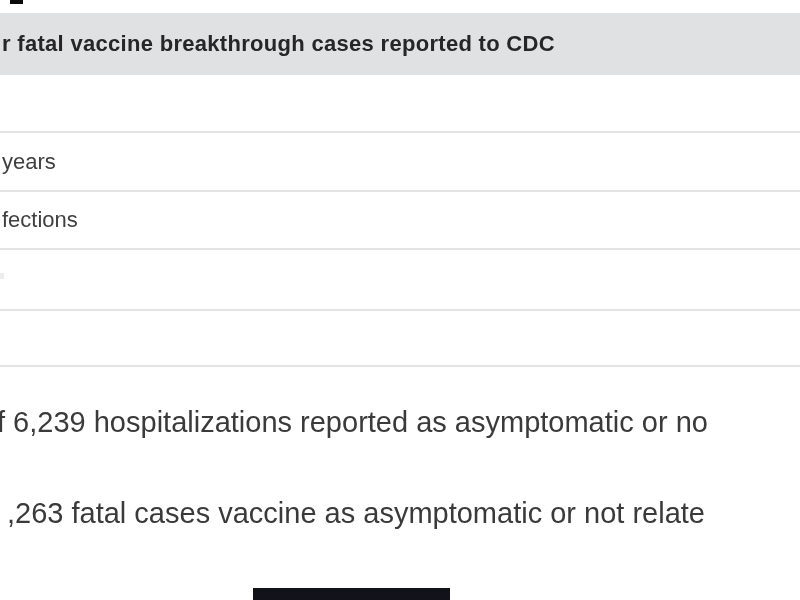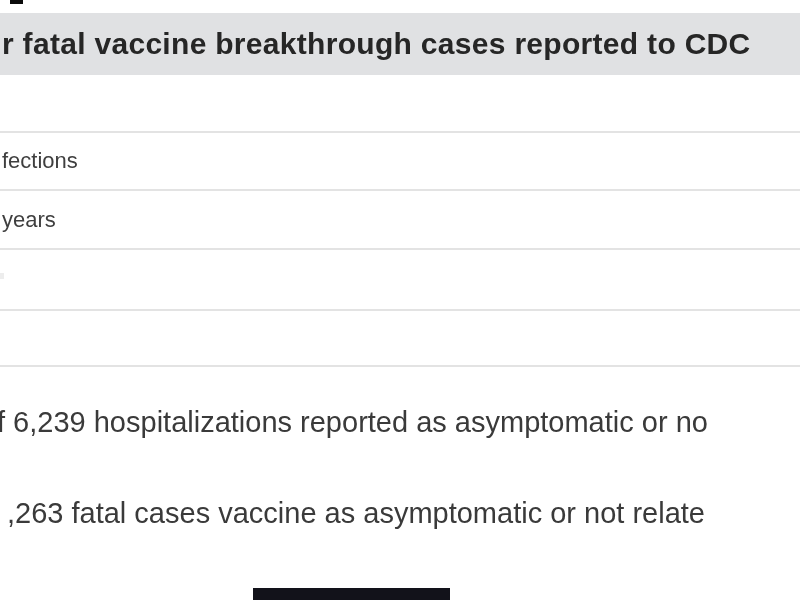--- a/index.html
+++ b/index.html
@@ -27,21 +27,21 @@
     background:var(--top_mark);
   }
   .header-bar {
     position:absolute; left:0; top:13px;
     width:800px; height:62px;
     background:var(--header_bg);
     display:flex; align-items:center;
     overflow:hidden;
   }
   .header-bar .title {
-    font-size:30px; font-weight:bold;
+    font-size:22px; font-weight:bold;
     color:var(--header_text);
     letter-spacing:0.3px;
     white-space:nowrap;
     margin-left:2px;
   }
   .table-region {
     position:absolute; left:0; top:75px;
     width:800px;
   }
   .table-row {
@@ -88,25 +88,25 @@
 <div class="top-mark"></div>
 
 <div class="header-bar">
   <span class="title">r fatal vaccine breakthrough cases reported to CDC</span>
 </div>
 
 <div class="table-region">
   <div class="table-row row-h0">
     <span class="cell"></span>
   </div>
+  <div class="table-row row-h1">
+    <span class="cell">years</span>
+  </div>
   <div class="table-row row-h2">
     <span class="cell">fections</span>
-  </div>
-  <div class="table-row row-h1">
-    <span class="cell">years</span>
   </div>
   <div class="table-row row-h3">
     <span class="cell"></span>
   </div>
   <div class="table-row row-h4">
     <span class="cell"></span>
   </div>
 </div>
 
 <div class="cell-fragment"></div>

